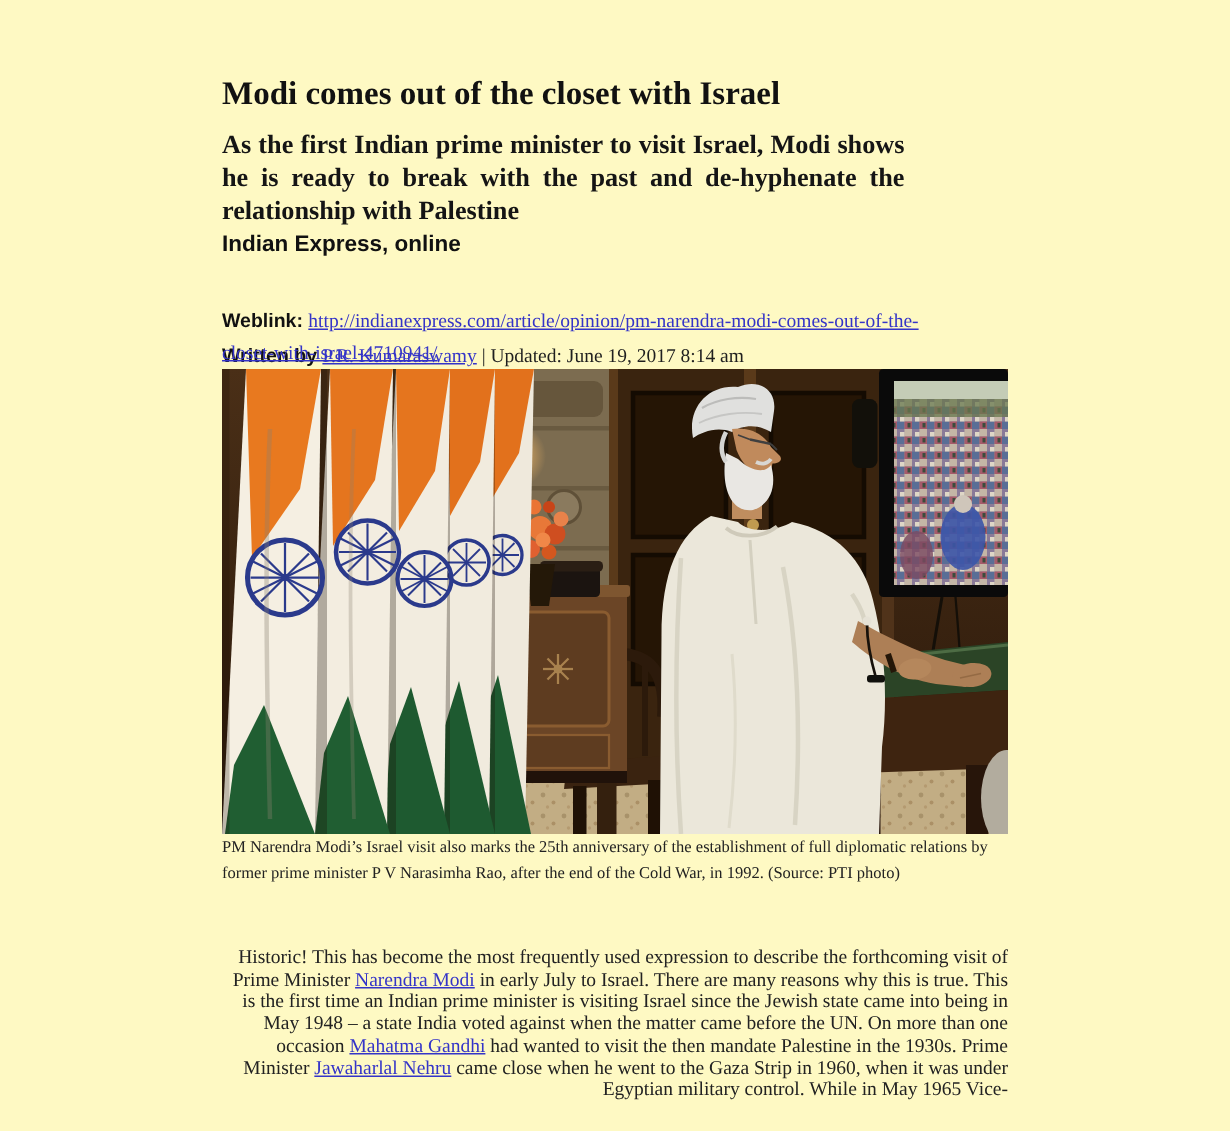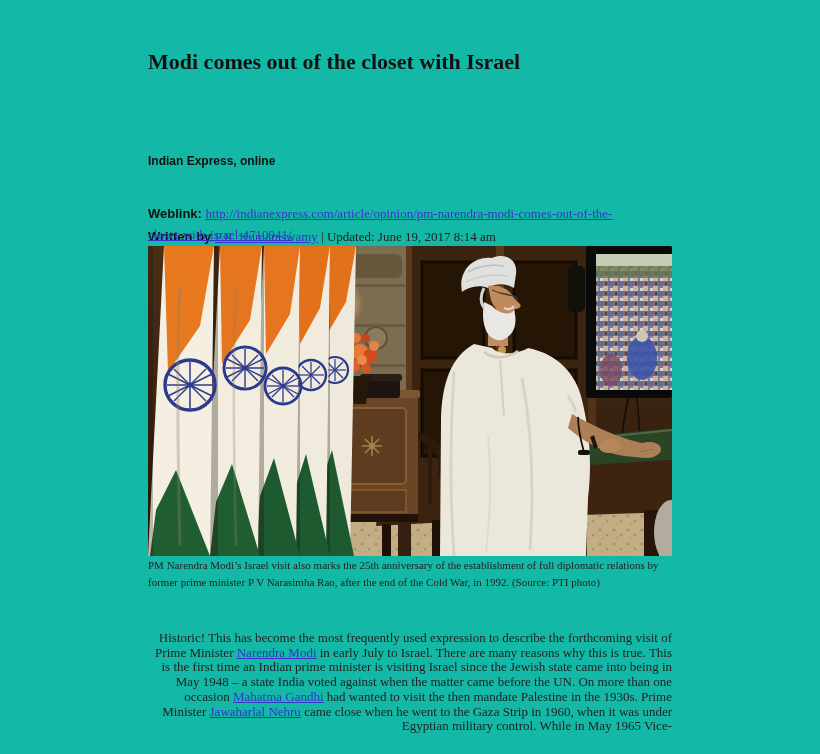--- a/index.html
+++ b/index.html
@@ -1,36 +1,36 @@
 <!DOCTYPE html>
 <html><head>
 <meta charset="utf-8">
 <style>
   html,body { margin:0; padding:0; background:#f8f8f8; }
   .page {
     position:relative; width:820px; height:754px;
-    background:#14b8a6; overflow:hidden;
+    background:#fef9c3; overflow:hidden;
     color:#1f1f1f;
     font-family:"Liberation Serif", serif;
   }
   .abs { position:absolute; }
   .title {
     left:148px; top:34px; width:510px;
     font-family:"Liberation Serif", serif;
     font-size:22px; font-weight:bold; color:#111;
   }
   .subtitle {
     left:148px; top:70px; width:455px;
     font-size:17.5px; font-weight:bold; line-height:22px;
     text-align:justify; color:#151515;
   }
   .source {
     left:148px; top:154px; width:400px;
     font-family:"Liberation Sans", sans-serif;
-    font-size:12px; font-weight:bold; color:#111;
+    font-size:15px; font-weight:bold; color:#111;
   }
   .byline {
     left:148px; top:185px; width:524px;
     font-size:13px; color:#1f1f1f;margin-top:44px;
   }
   .weblink {
     left:148px; top:203px; width:482px;
     font-size:13px; line-height:21px;
   }
   .lbl-sans {
@@ -56,20 +56,21 @@
     text-align:right;
   }
 </style>
 </head>
 <body>
 
 <div class="page">
 
   <h1 class="abs title">Modi comes out of the closet with Israel</h1>
 
+  <h2 class="abs subtitle">As the first Indian prime minister to visit Israel, Modi shows he is ready to break with the past and de-hyphenate the relationship with Palestine</h2>
 
   <div class="abs source">Indian Express, online</div>
 
   <div class="abs byline"><span class="lbl-sans">Written by </span><a class="link">P.R. Kumaraswamy</a><span> | Updated: June 19, 2017 8:14 am</span></div>
 
   <div class="abs weblink"><span class="lbl-sans">Weblink: </span><a class="link">http://indianexpress.com/article/opinion/pm-narendra-modi-comes-out-of-the-closet-with-israel-4710941/</a></div>
 
   <div class="abs photo">
     <svg width="524" height="310" viewBox="0 0 524 310">
       <defs>

